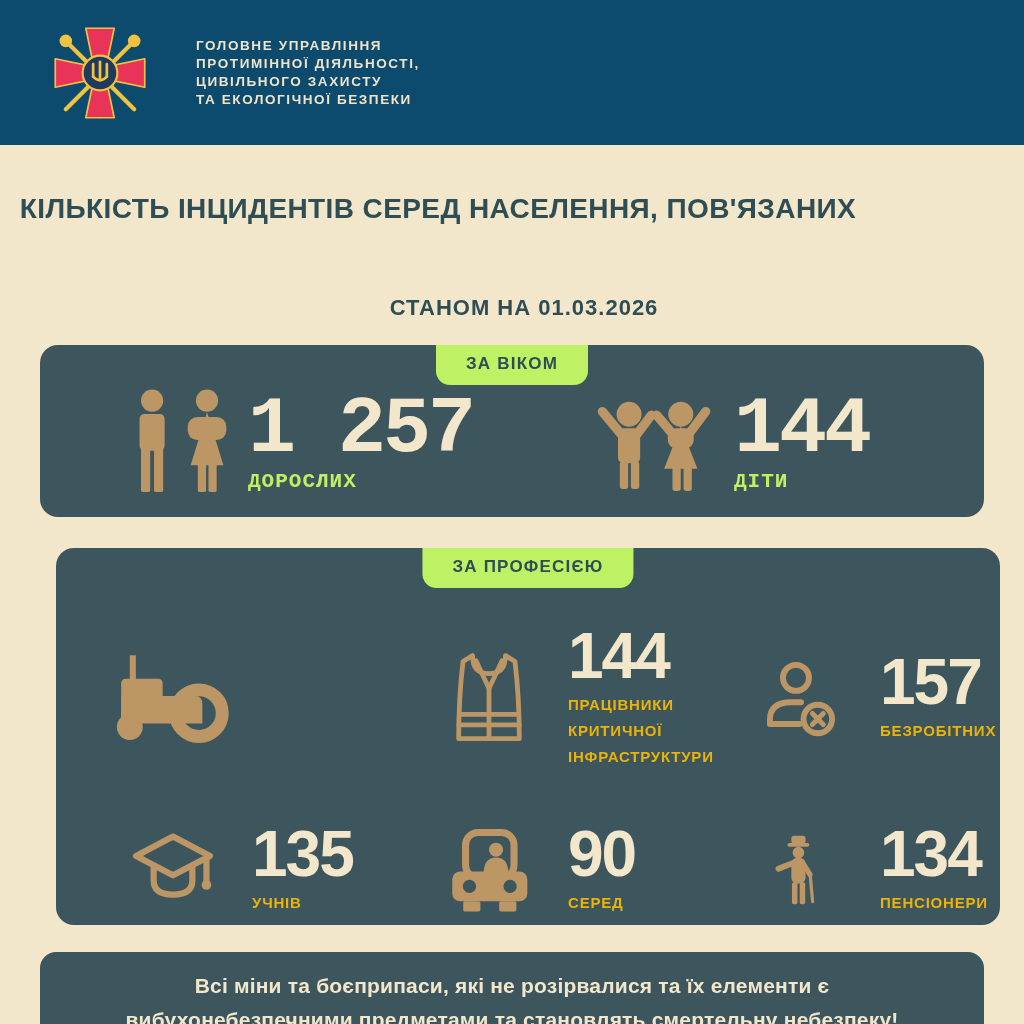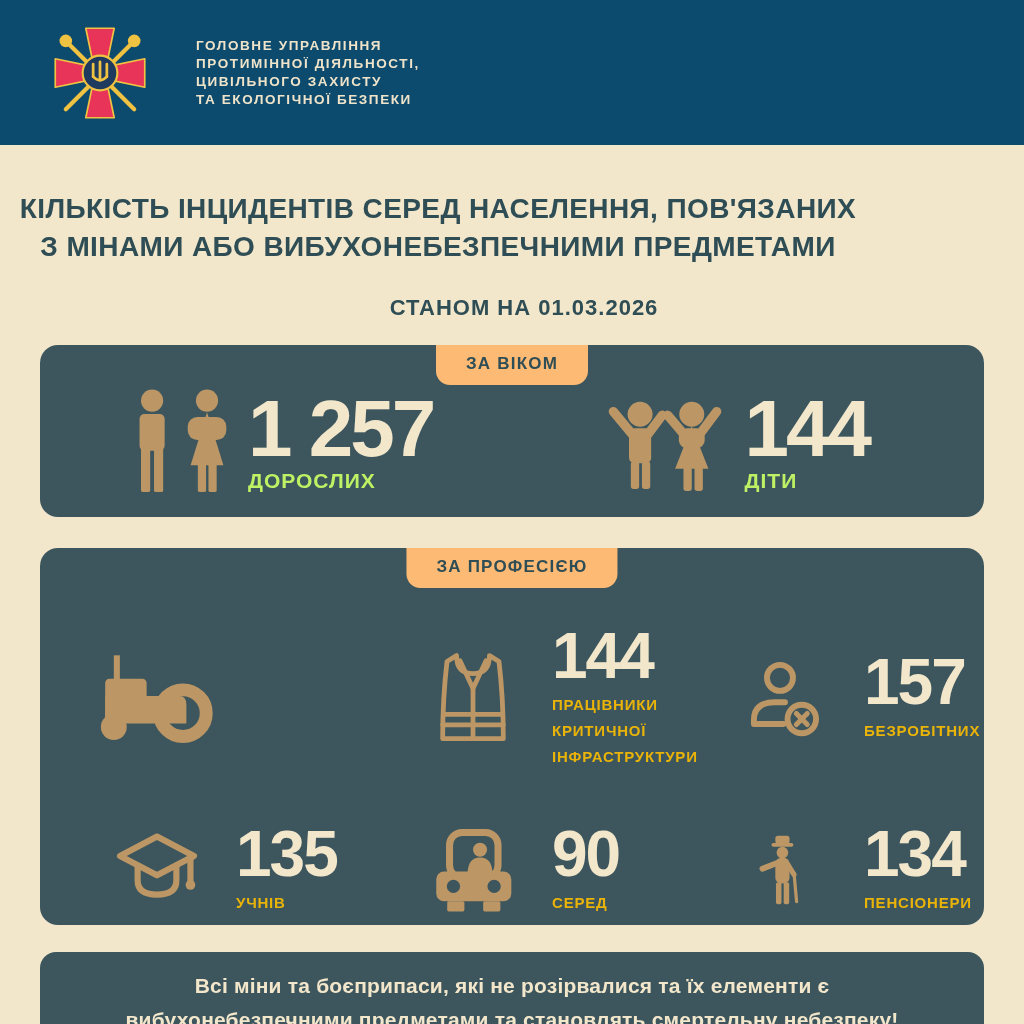--- a/index.html
+++ b/index.html
@@ -27,31 +27,32 @@
   .as-of {
     position:absolute; top:295px; left:12px; width:1024px; text-align:center;
     color:#2F4D55; font-weight:bold; font-size:22px; letter-spacing:1px;
   }
   
   .card {
     position:absolute; left:40px; width:944px; background:#3D565E; border-radius:18px;
   }
   .card-tab {
     position:absolute; top:0; left:50%; transform:translateX(-50%);
-    background:#fdba74; border-radius:0 0 14px 14px;
+    background:#bef264; border-radius:0 0 14px 14px;
     padding:9px 30px 11px; white-space:nowrap;
     color:#2F4D55; font-weight:bold; font-size:17px; letter-spacing:1.2px;
   }
   .card-age { top:345px; height:172px; }
-  .card-prof { top:548px; height:377px; }
+  .card-prof { top:548px; height:377px;margin-left:16px; }
 
   .age-row {
     position:absolute; top:46px; left:0; right:0; bottom:0;
     display:flex; align-items:center; justify-content:space-between;
     padding:0 115px 24px 88px;
+    font-family:Liberation Mono, monospace;
   }
   .stat { display:flex; align-items:center; }
   .stat .txt { display:flex; flex-direction:column; align-items:flex-start; }
   .big-num {
     color:#F3E7CB; font-weight:bold; font-size:80px; line-height:76px; letter-spacing:-3px;
     white-space:nowrap;
   }
   .big-lbl { color:#bef264; font-weight:bold; font-size:21px; letter-spacing:1px; margin-top:2px; }
 
   .prof-grid {
@@ -118,21 +119,20 @@
     <div class="org-name">
       <div>ГОЛОВНЕ УПРАВЛІННЯ</div>
       <div>ПРОТИМІННОЇ ДІЯЛЬНОСТІ,</div>
       <div>ЦИВІЛЬНОГО ЗАХИСТУ</div>
       <div>ТА ЕКОЛОГІЧНОЇ БЕЗПЕКИ</div>
     </div>
   </div>
 
   <div class="main-title">
     <div>КІЛЬКІСТЬ ІНЦИДЕНТІВ СЕРЕД НАСЕЛЕННЯ, ПОВ'ЯЗАНИХ</div>
-    <div>З МІНАМИ АБО ВИБУХОНЕБЕЗПЕЧНИМИ ПРЕДМЕТАМИ</div>
   </div>
   <div class="as-of">СТАНОМ НА 01.03.2026</div>
 
   <div class="card card-age">
     <div class="card-tab">ЗА ВІКОМ</div>
     <div class="age-row">
       <div class="stat" style="gap:14px;">
         <span>
           <svg width="106" height="112" viewBox="0 0 110 112" fill="#BC9765">
 

